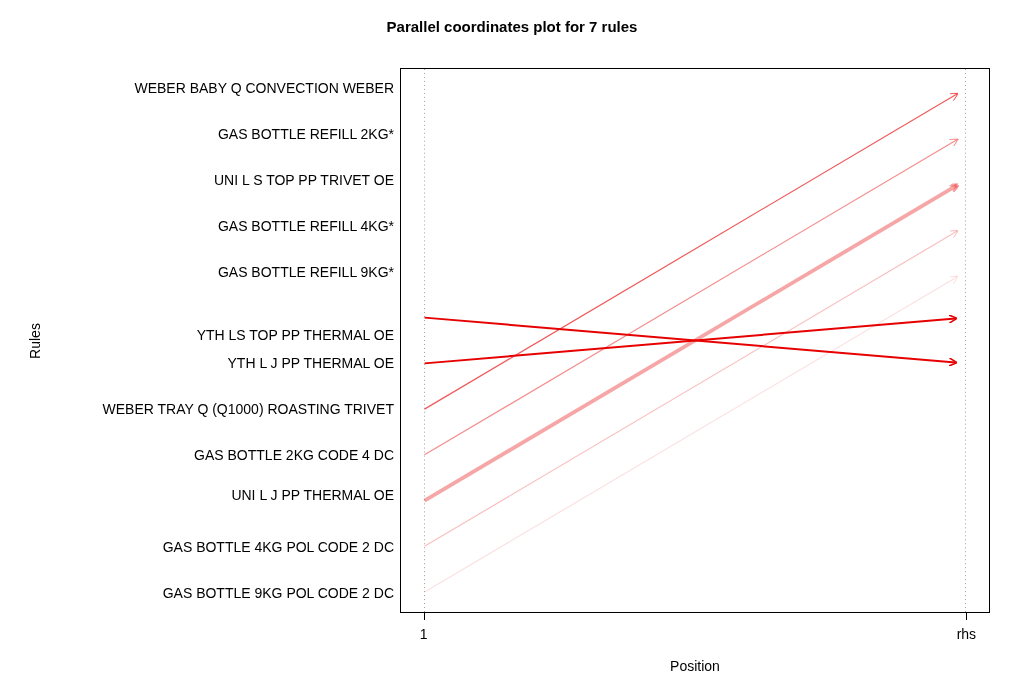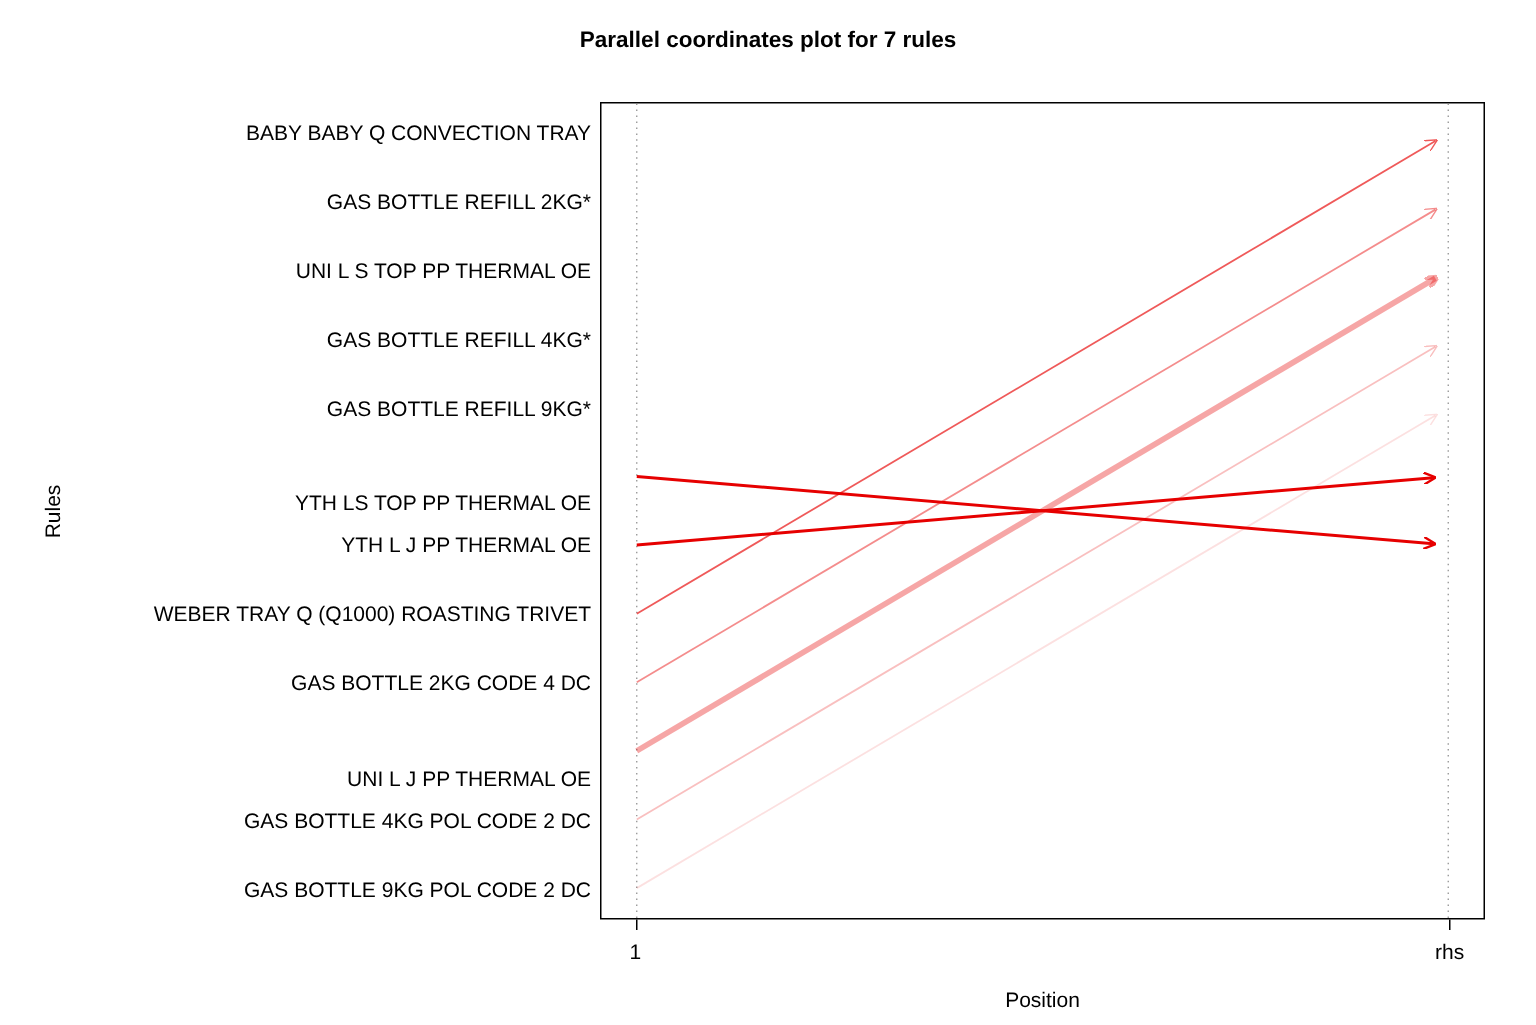--- a/index.html
+++ b/index.html
@@ -101,30 +101,30 @@
 
 <div class="page">
 
   <div class="title">Parallel coordinates plot for 7 rules</div>
 
   <div class="ylab-text">
     <span>Rules</span>
   </div>
 
   <div class="ylabels" id="ylabels">
-      <div class="ylabel" style="top: 20px;">BABY BABY Q CONVECTION TRAY</div>
+      <div class="ylabel" style="top: 20px;">WEBER BABY Q CONVECTION WEBER</div>
       <div class="ylabel" style="top: 65.9091px;">GAS BOTTLE REFILL 2KG*</div>
-      <div class="ylabel" style="top: 111.818px;">UNI L S TOP PP THERMAL OE</div>
+      <div class="ylabel" style="top: 111.818px;">UNI L S TOP PP TRIVET OE</div>
       <div class="ylabel" style="top: 157.727px;">GAS BOTTLE REFILL 4KG*</div>
       <div class="ylabel" style="top: 203.636px;">GAS BOTTLE REFILL 9KG*</div>
       <div class="ylabel" style="top: 267px; padding-left: 26px;">YTH LS TOP PP THERMAL OE</div>
       <div class="ylabel" style="top: 295.455px;">YTH L J PP THERMAL OE</div>
       <div class="ylabel" style="top: 341.364px;">WEBER TRAY Q (Q1000) ROASTING TRIVET</div>
       <div class="ylabel" style="top: 387.273px;">GAS BOTTLE 2KG CODE 4 DC</div>
-      <div class="ylabel" style="top: 451px;">UNI L J PP THERMAL OE</div>
+      <div class="ylabel" style="top: 427px;">UNI L J PP THERMAL OE</div>
       <div class="ylabel" style="top: 479.091px;">GAS BOTTLE 4KG POL CODE 2 DC</div>
       <div class="ylabel" style="top: 525px;">GAS BOTTLE 9KG POL CODE 2 DC</div>
     </div>
 
   <div class="plot">
     <svg class="plotsvg" id="plotsvg" viewBox="0 0 590 545" preserveAspectRatio="none">
         <defs>
           <marker id="ah0" viewBox="0 0 10 10" refX="8" refY="5" markerWidth="8" markerHeight="8" orient="auto-start-reverse" markerUnits="userSpaceOnUse">
             <path d="M 0 0 L 10 5 L 0 10" fill="none" stroke="#E60000" stroke-width="2" stroke-opacity="1"></path>
           </marker>

